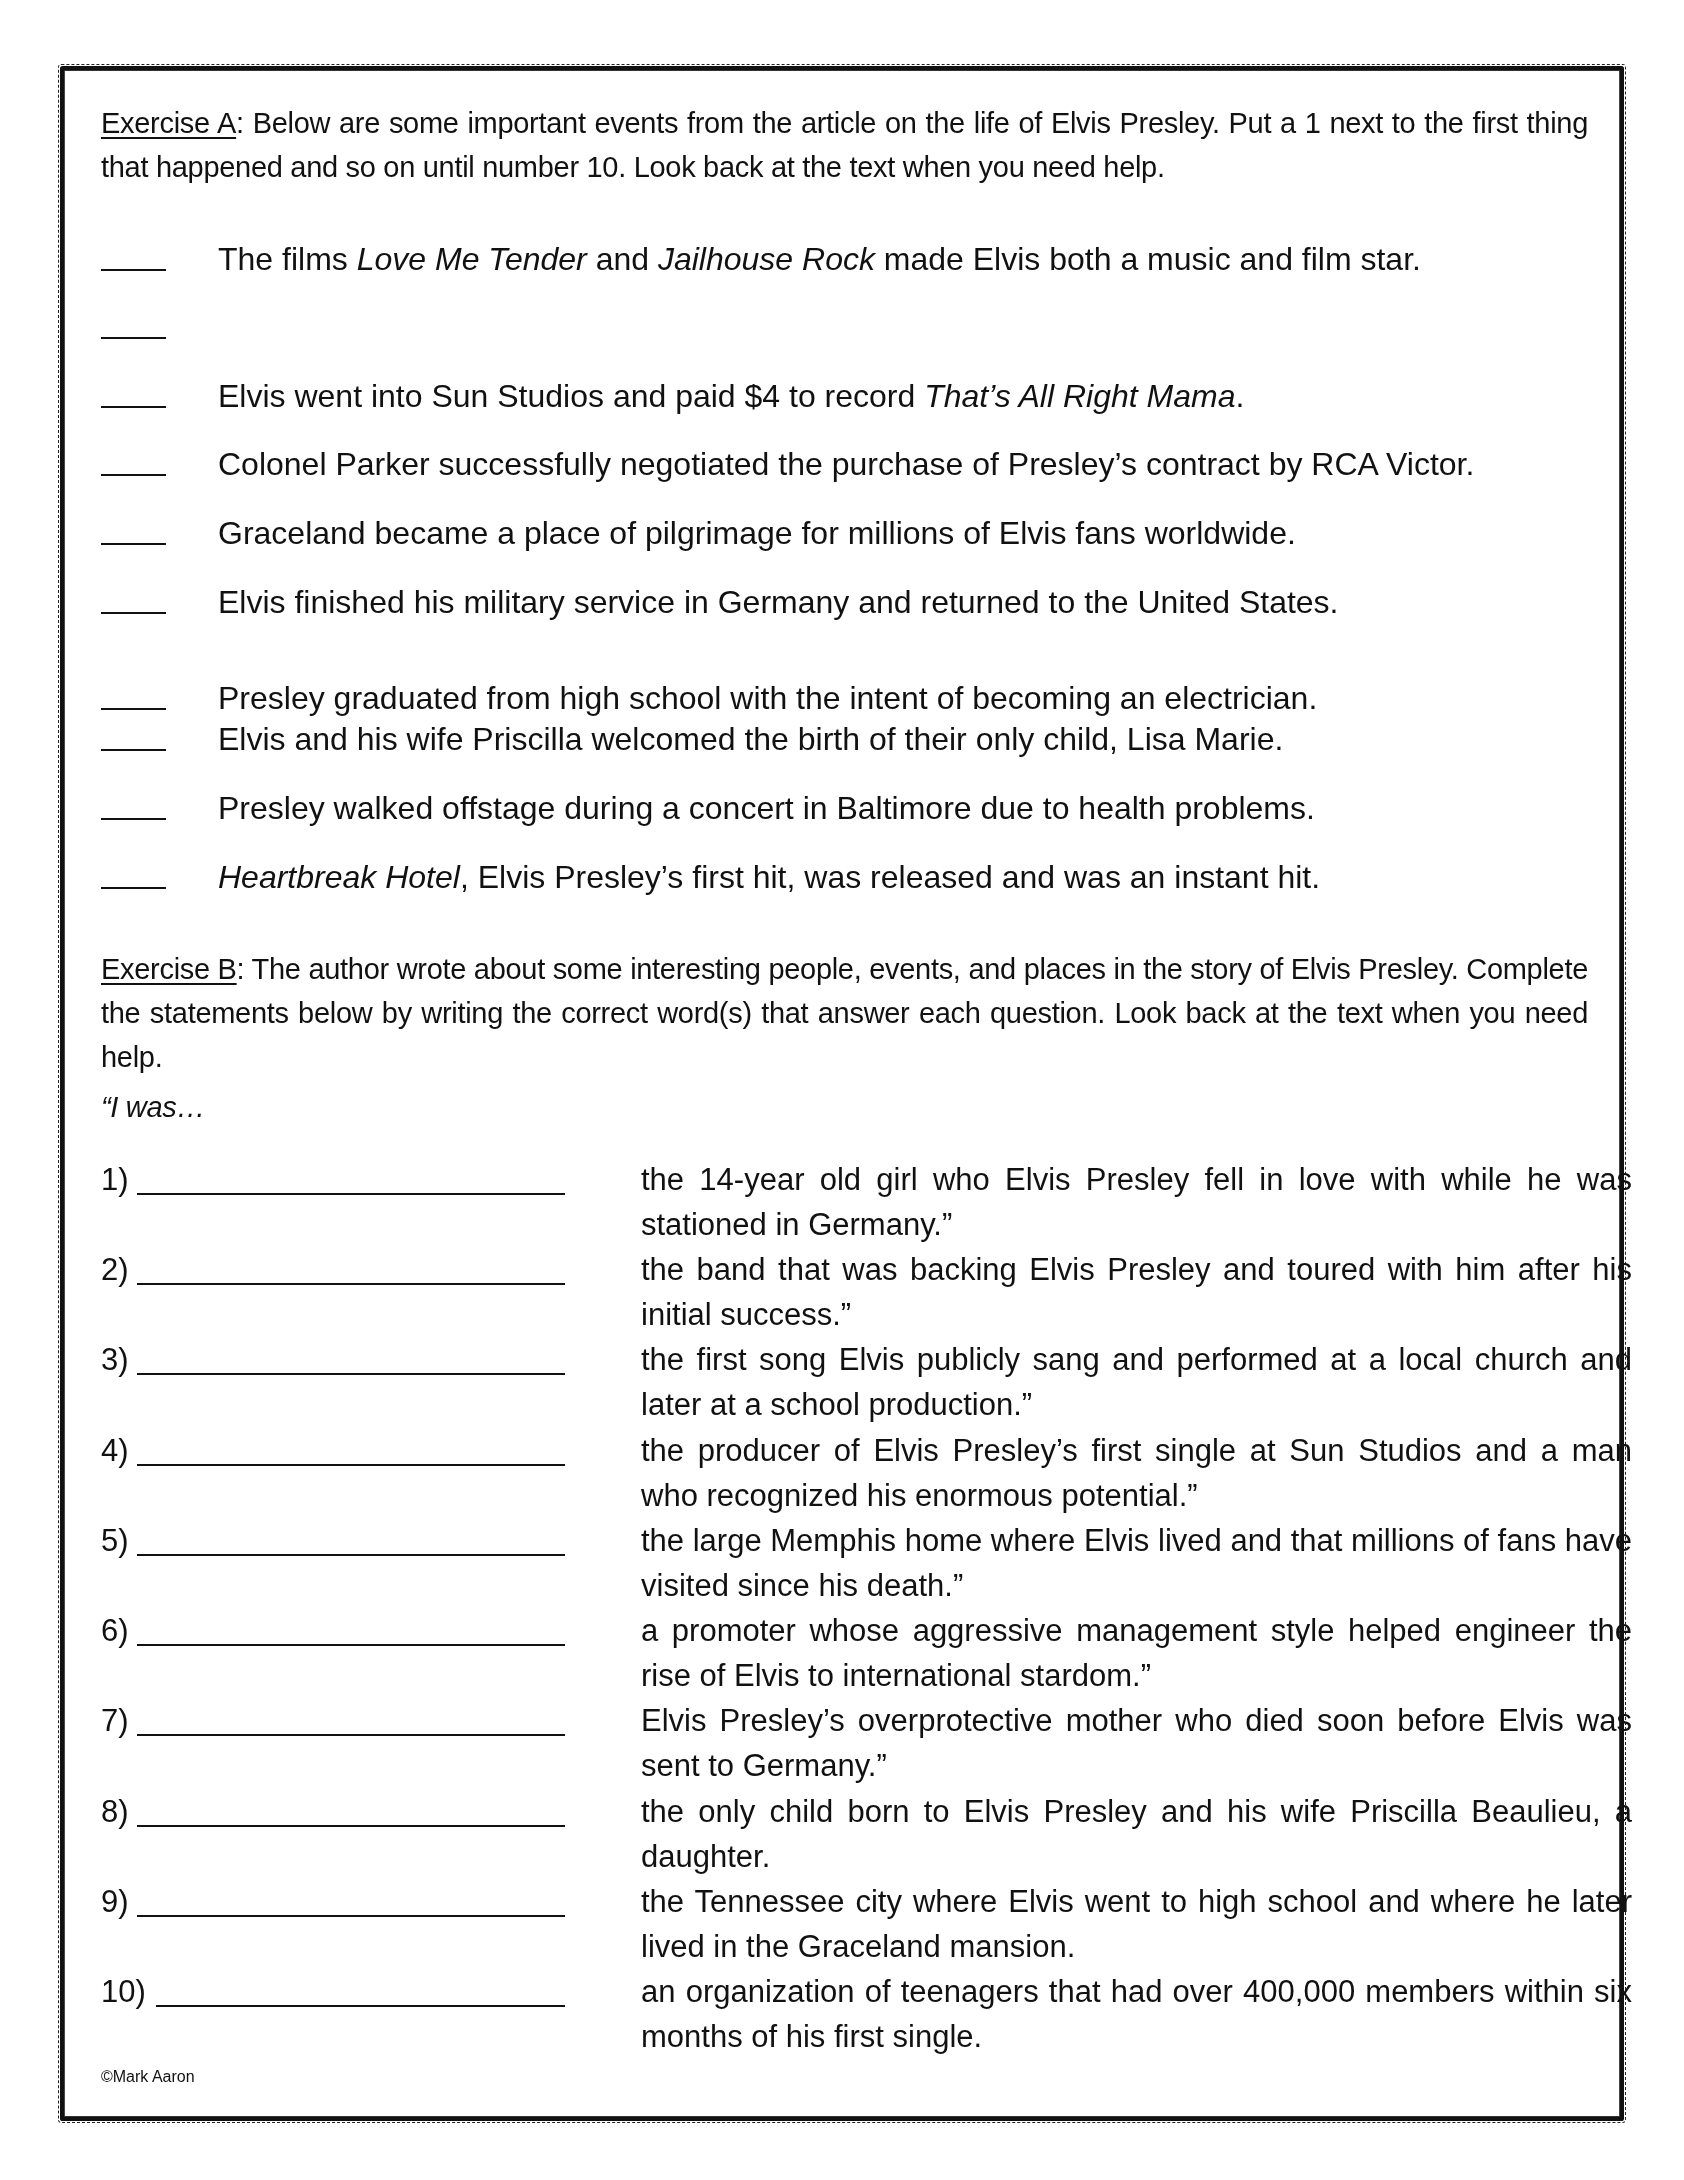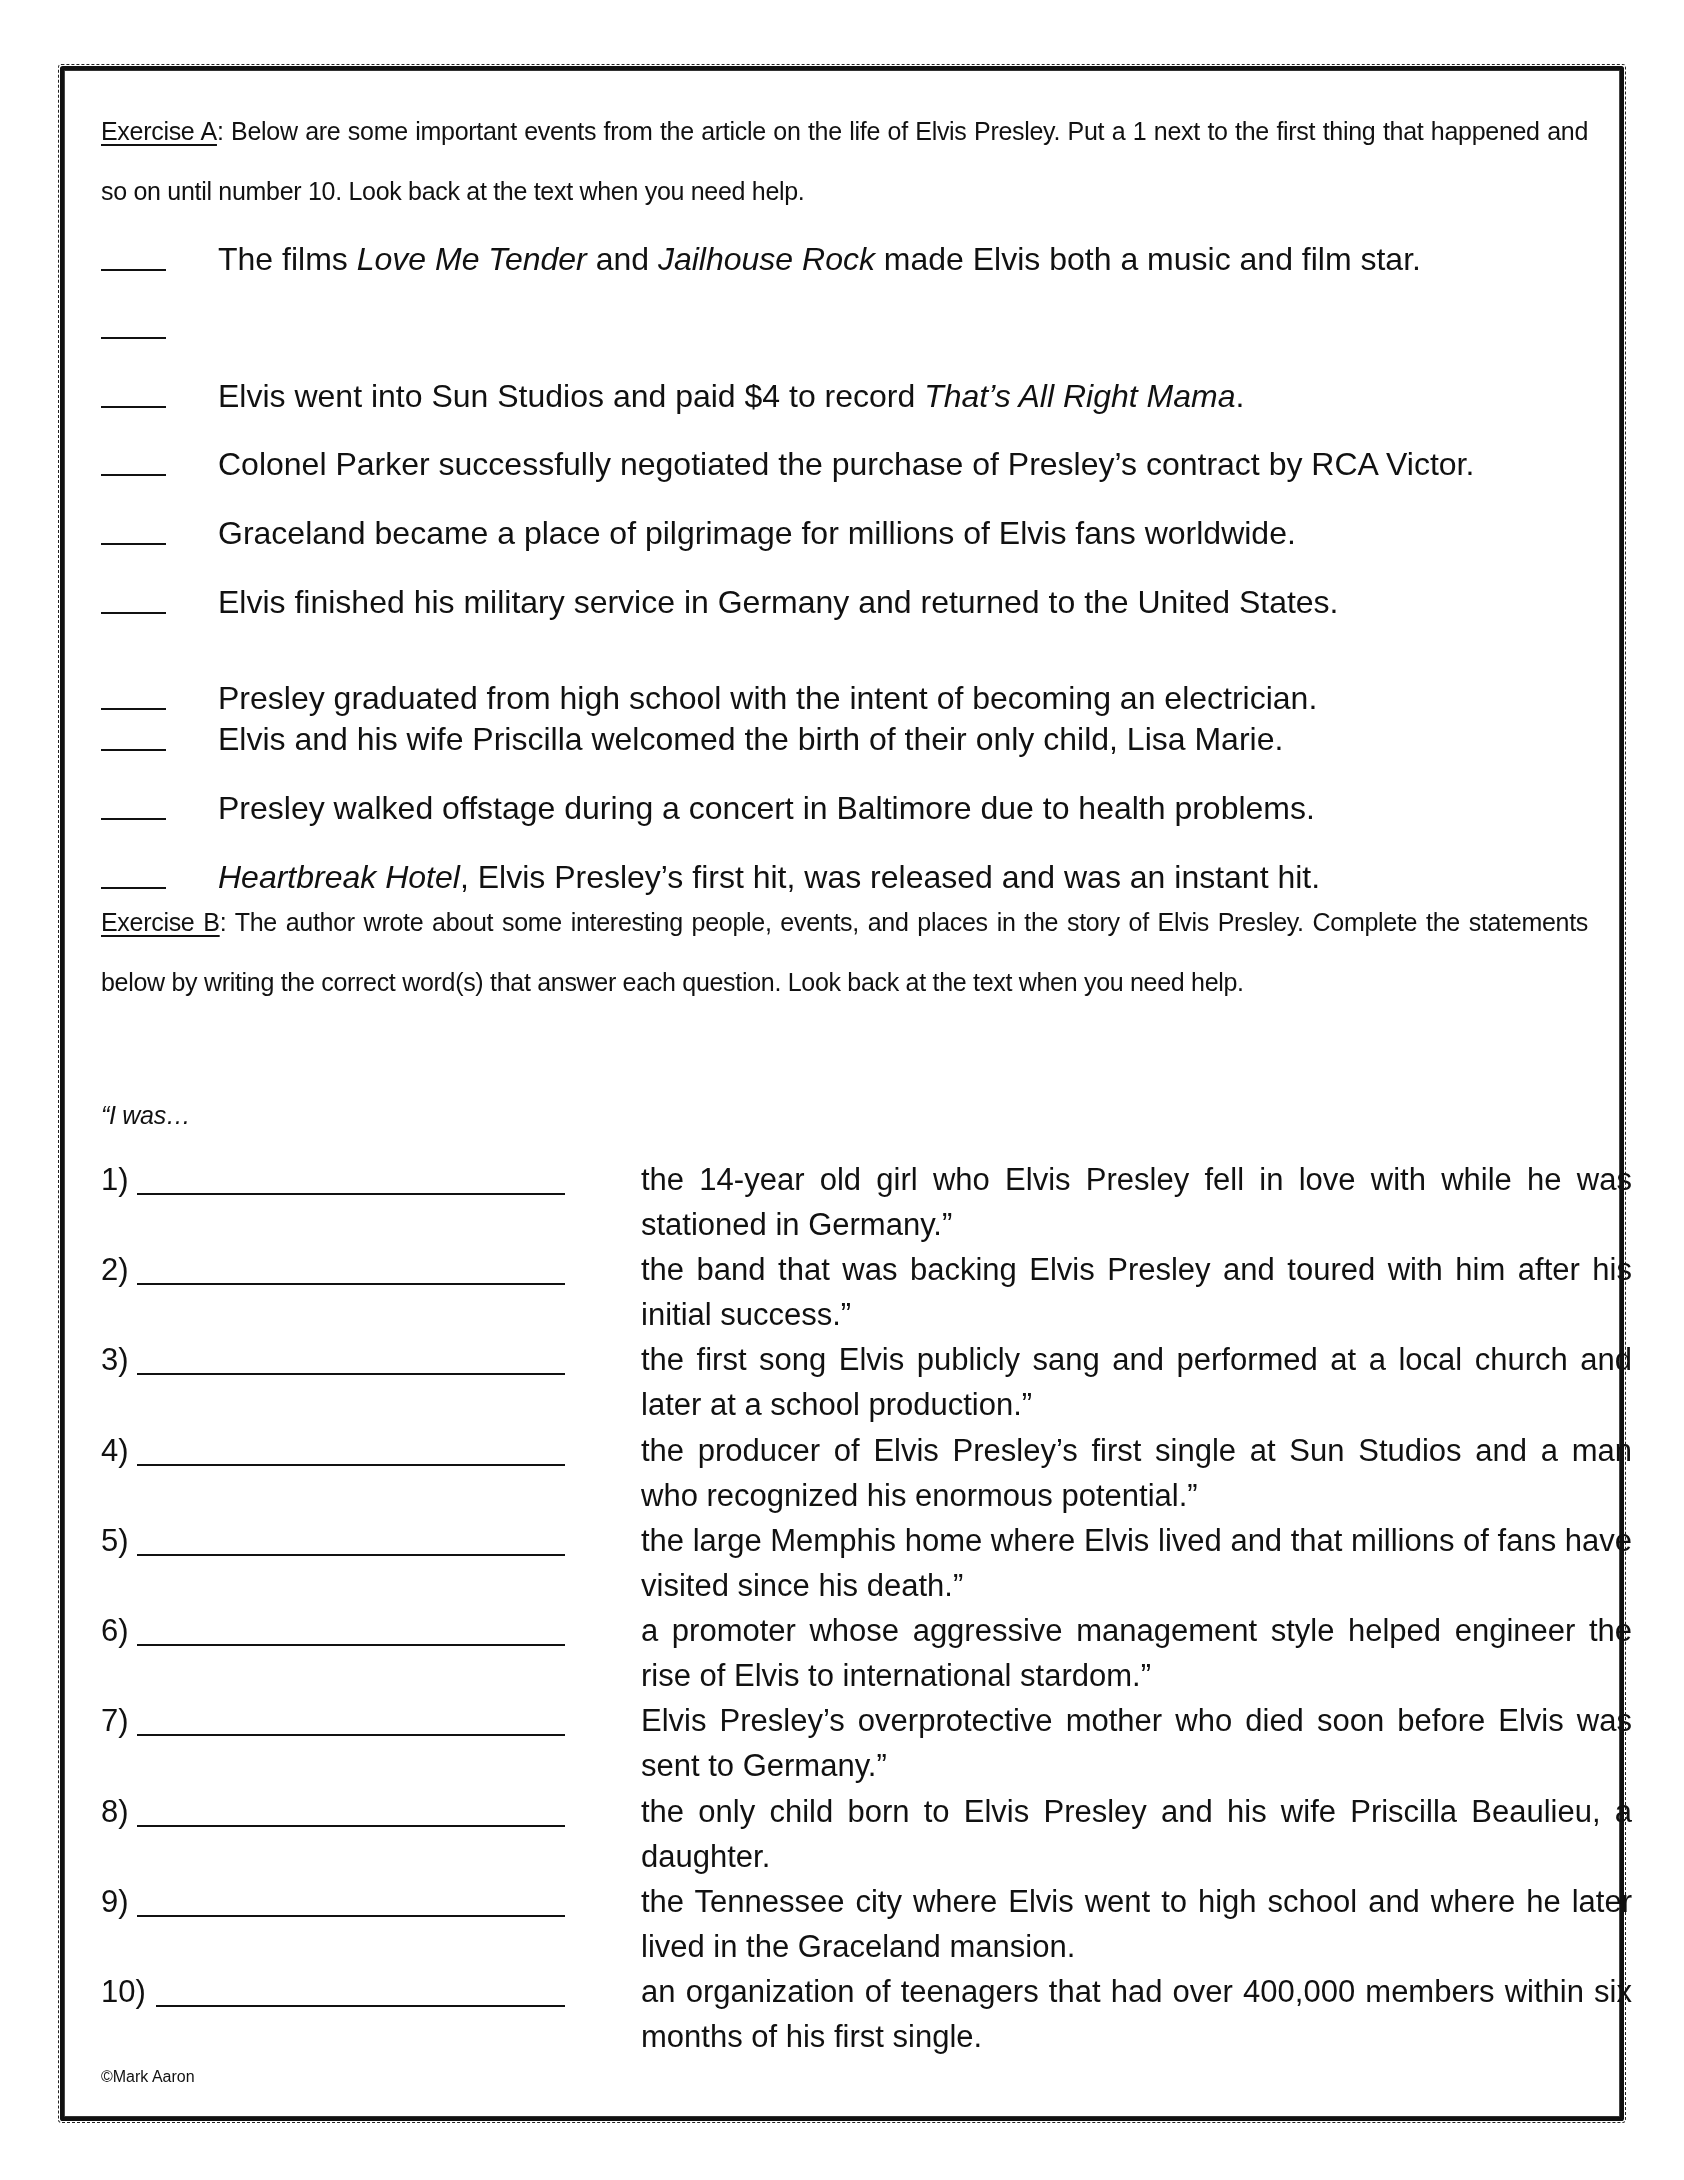--- a/index.html
+++ b/index.html
@@ -3,21 +3,21 @@
 <meta charset="utf-8">
 <style>
   html, body { margin: 0; padding: 0; background: #ffffff; }
   body { width: 1685px; height: 2181px; position: relative; overflow: hidden;
          font-family: "Liberation Sans", "DejaVu Sans", sans-serif; color: #111111; }
   .frame { position: absolute; left: 60px; top: 66px; width: 1564px; height: 2055px;
            border: 4.3px solid #111111; border-radius: 2.6px; box-sizing: border-box;
            box-shadow: 0 0 0 0.9px #333 inset; }
   .frame::before { content: ""; position: absolute; left: -6px; top: -6px; right: -6px; bottom: -6px;
            border: 1.7px dashed #222; border-radius: 3.4px; pointer-events: none; }
-  .text { position: absolute; font-size: 25px; line-height: 60px; letter-spacing: -0.3px; }
+  .text { position: absolute; font-size: 29px; line-height: 44px; letter-spacing: -0.3px; }
   .para { left: 101px; width: 1487px; text-align: justify; }
   .u { text-decoration: underline; text-underline-offset: 4.3px; }
   .ex-a-item { position: absolute; left: 101px; width: 1499px; height: 44px; font-size: 32px; line-height: 44px; }
   .blank-short { position: absolute; left: 0; top: 32px; width: 65px; border-bottom: 2.6px solid #111; }
   .ex-a-text { position: absolute; left: 117px; top: 0; white-space: nowrap; }
   .b-item { position: absolute; left: 101px; width: 1487px; font-size: 31px; line-height: 45px; }
   .b-num { position: absolute; left: 0; top: 0; }
   .b-blank { position: absolute; top: 36px; height: 0; border-bottom: 2.6px solid #111; }
   .b-desc { position: absolute; left: 496px; width: 991px; top: 0; text-align: justify; margin-left: 44px; }
   .copyright { position: absolute; left: 101px; top: 2060px; font-size: 16px; line-height: 34px; }
@@ -67,21 +67,21 @@
   <div class="ex-a-item" style="top:786px;">
     <span class="blank-short"></span>
     <span class="ex-a-text"><span>Presley walked offstage during a concert in Baltimore due to health problems.</span></span>
   </div>
   <div class="ex-a-item" style="top:855px;">
     <span class="blank-short"></span>
     <span class="ex-a-text"><i>Heartbreak Hotel</i><span>, Elvis Presley’s first hit, was released and was an instant hit.</span></span>
   </div>
 </div>
 
-<div class="text para" style="top:892px;">
+<div class="text para" style="top:947px;">
   <span class="u">Exercise B</span><span>: The author wrote about some interesting people, events, and places in the story of Elvis Presley. Complete the statements below by writing the correct word(s) that answer each question. Look back at the text when you need help.</span>
 </div>
 <div class="text" style="left:101px; top:1085px;font-style:italic;">“I was…</div>
 
 <div>
   <div class="b-item" style="top:1157px;">
     <span class="b-num">1)</span>
     <span class="b-blank" style="left:36px; width:428px;"></span>
     <span class="b-desc">the 14-year old girl who Elvis Presley fell in love with while he was stationed in Germany.”</span>
   </div>

